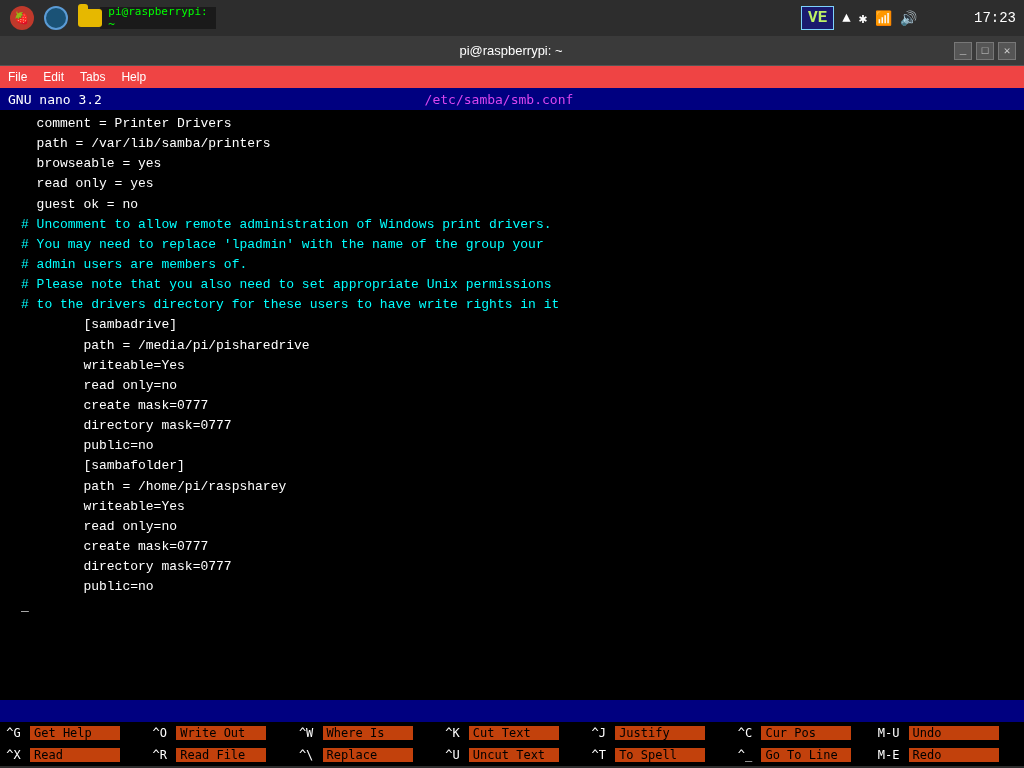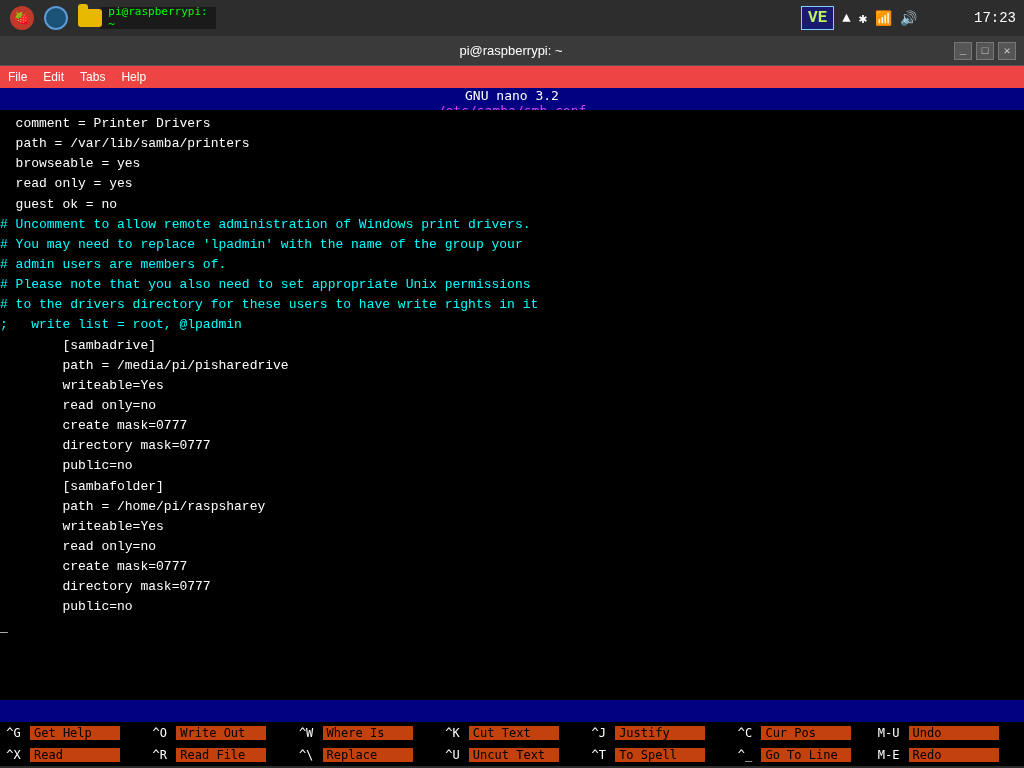--- a/index.html
+++ b/index.html
@@ -169,21 +169,20 @@
     }
 
     
     #nano-header {
       background: #000080;
       height: 22px;
       display: flex;
       align-items: center;
       justify-content: space-between;
       padding: 0 8px;
-      flex-direction: column;
     }
     #nano-header-left {
       color: white;
       font-size: 13px;
       font-family: monospace;
     }
     #nano-header-file {
       color: #d946ef;
       font-size: 13px;
       font-family: monospace;
@@ -194,21 +193,21 @@
       background: #000000;
       flex: 1;
       padding: 4px 0;
       overflow: hidden;
       font-family: 'Courier New', Courier, monospace;
       font-size: 13px;
       line-height: 1.55;
     }
     .line {
       display: block;
-      padding-left: 0;
+      padding-left: 21px;
       white-space: pre;
     }
     .line-white { color: #ffffff; }
     .line-cyan { color: #00ffff; }
 
     
     #nano-statusbar {
       background: #000080;
       height: 22px;
       display: flex;
@@ -314,21 +313,20 @@
   <span class="line line-white">  comment = Printer Drivers</span>
       <span class="line line-white">  path = /var/lib/samba/printers</span>
       <span class="line line-white">  browseable = yes</span>
       <span class="line line-white">  read only = yes</span>
       <span class="line line-white">  guest ok = no</span>
       <span class="line line-cyan"># Uncomment to allow remote administration of Windows print drivers.</span>
       <span class="line line-cyan"># You may need to replace 'lpadmin' with the name of the group your</span>
       <span class="line line-cyan"># admin users are members of.</span>
       <span class="line line-cyan"># Please note that you also need to set appropriate Unix permissions</span>
       <span class="line line-cyan"># to the drivers directory for these users to have write rights in it</span>
-      <span class="line line-cyan">;   write list = root, @lpadmin</span>
       <span class="line line-white"></span>
       <span class="line line-white">        [sambadrive]</span>
       <span class="line line-white">        path = /media/pi/pisharedrive</span>
       <span class="line line-white">        writeable=Yes</span>
       <span class="line line-white">        read only=no</span>
       <span class="line line-white">        create mask=0777</span>
       <span class="line line-white">        directory mask=0777</span>
       <span class="line line-white">        public=no</span>
       <span class="line line-white"></span>
       <span class="line line-white">        [sambafolder]</span>

